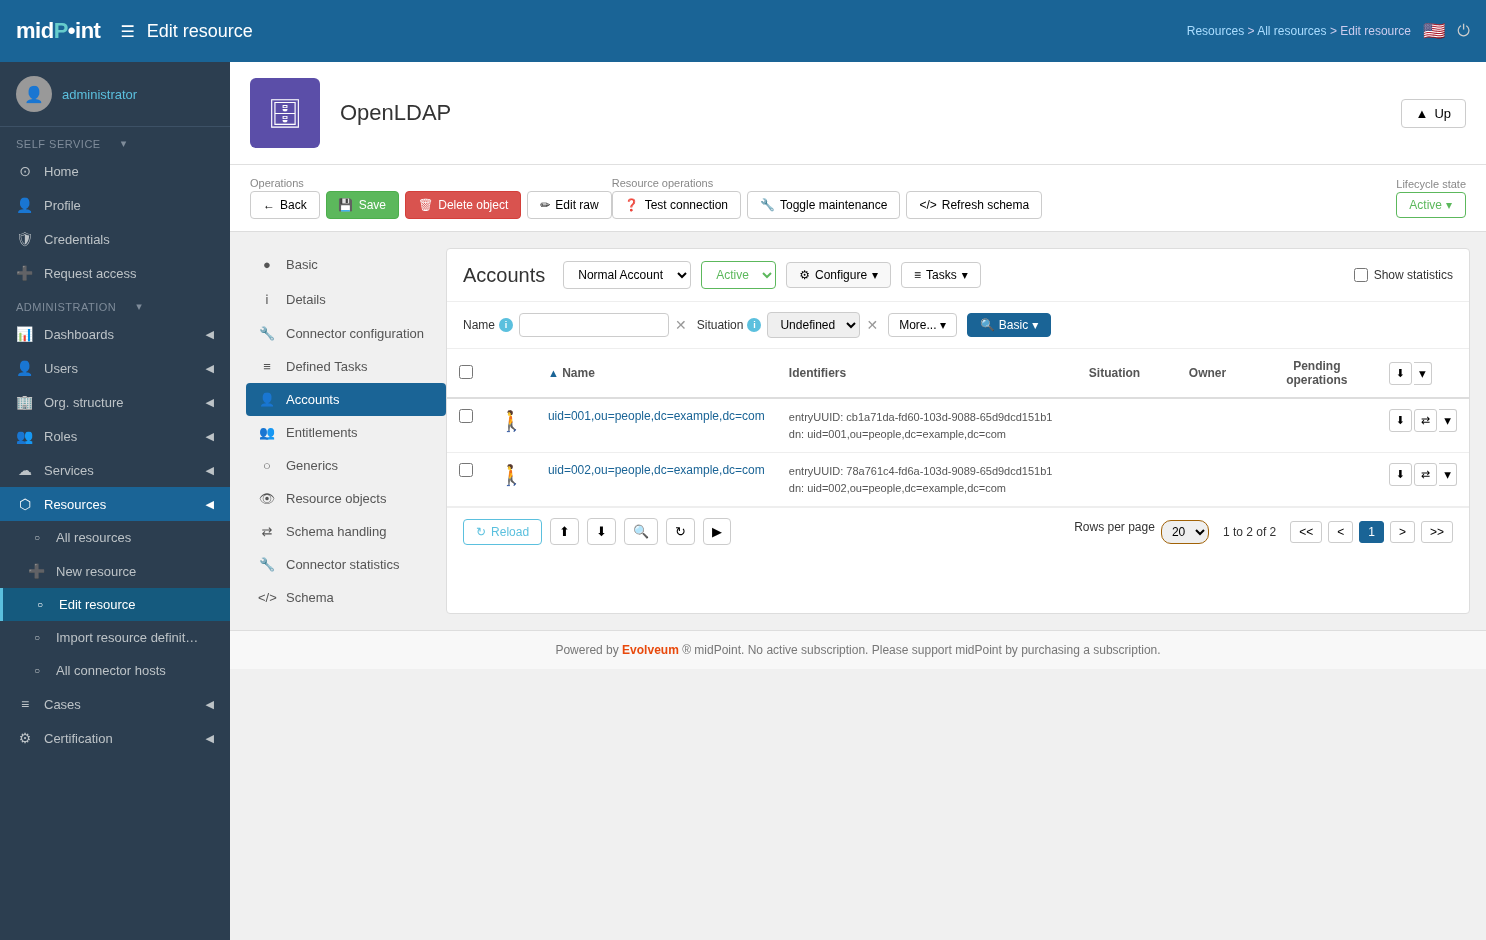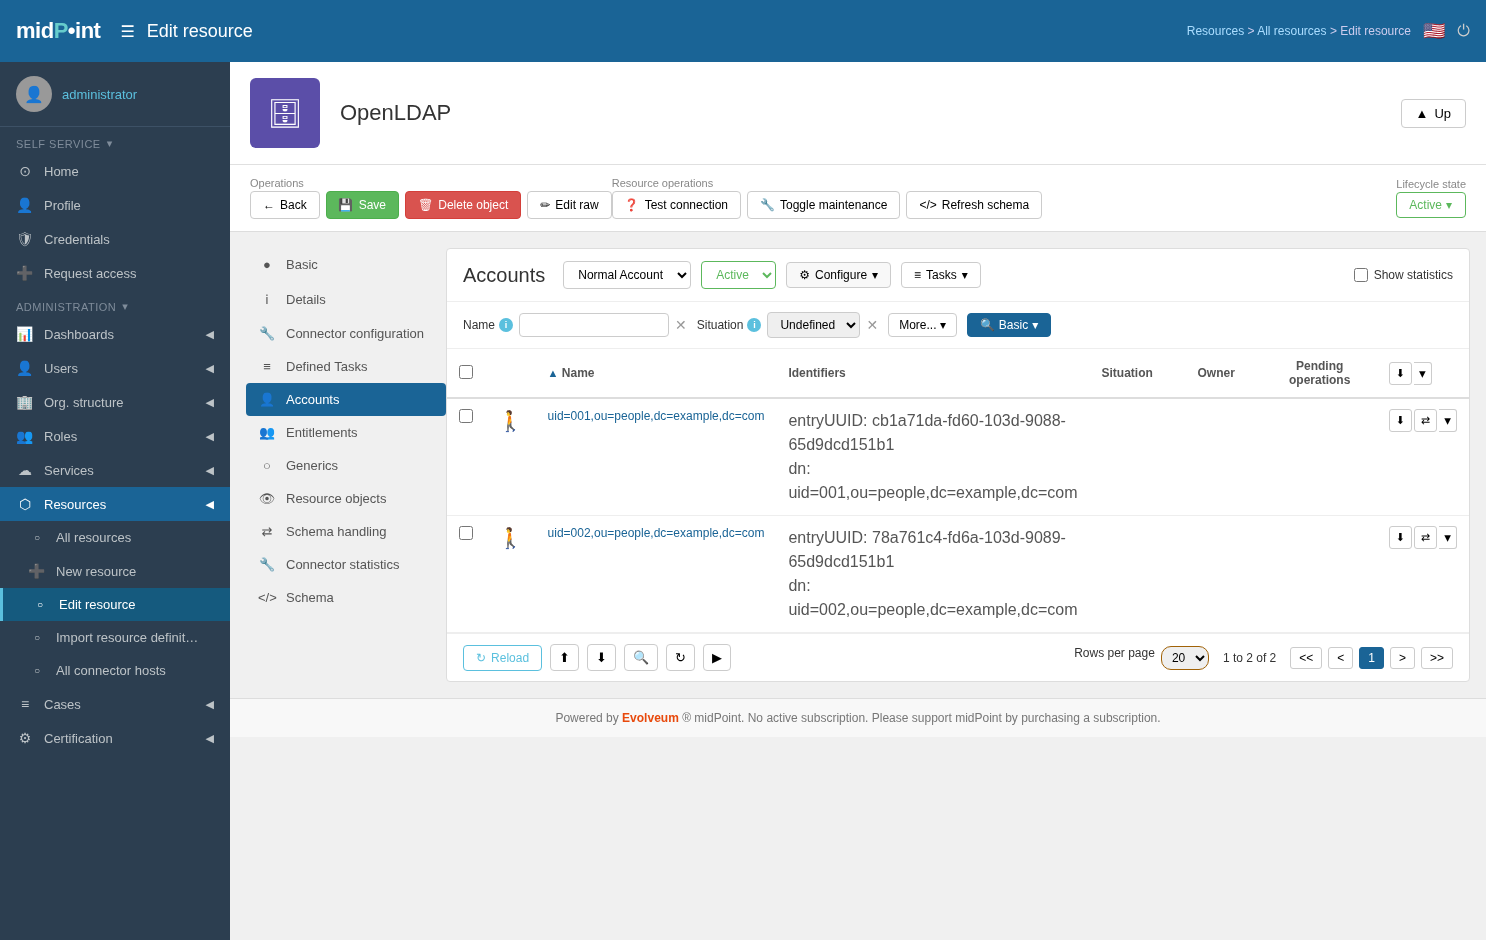--- a/index.html
+++ b/index.html
@@ -19,21 +19,21 @@
     .power-icon { color: #ccc; font-size: 16px; cursor: pointer; }
 
     
     .app-body { display: flex; min-height: calc(100vh - 50px); }
 
     
     .sidebar { width: 230px; background: #2c3e50; color: #ccc; flex-shrink: 0; }
     .sidebar-user { display: flex; align-items: center; padding: 14px 16px; border-bottom: 1px solid #3d5166; }
     .avatar { width: 36px; height: 36px; border-radius: 50%; background: #999; margin-right: 10px; display: flex; align-items: center; justify-content: center; color: white; font-size: 16px; }
     .user-name { color: #5bc0de; font-size: 13px; }
-    .sidebar-section-label { font-size: 11px; color: #7f8c9a; padding: 10px 16px 4px; text-transform: uppercase; letter-spacing: 0.5px; display: flex; align-items: center; gap: 6px; }
+    .sidebar-section-label { font-size: 11px; color: #7f8c9a; padding: 10px 16px 4px; text-transform: uppercase; letter-spacing: 0.5px; display: flex; align-items: center; gap: 20px; }
     .sidebar-item { display: flex; align-items: center; padding: 9px 16px; color: #bdc3c7; cursor: pointer; font-size: 13px; gap: 10px; }
     .sidebar-item.active { background: #1a6496; color: white; }
     .sidebar-item .icon { width: 18px; text-align: center; font-size: 14px; }
     .sidebar-item .arrow { margin-left: auto; font-size: 11px; }
     .sidebar-item.indented { padding-left: 28px; }
     .sidebar-item.current { background: #155a7e; color: white; border-left: 3px solid #5bc0de; }
 
     
     .main-content { flex: 1; padding: 0; background: #f0f0f0; overflow: auto; }
 
@@ -105,21 +105,21 @@
     .col-owner { width: 80px; }
     .col-pending { width: 120px; text-align: center; }
     .col-actions { width: 80px; }
     .name-link { color: #1a6496; text-decoration: none; }
     .account-icon { font-size: 20px; color: #666; }
     .sort-icon { color: #1a6496; font-size: 11px; }
     th.sortable { cursor: pointer; }
     .action-btn-group { display: flex; gap: 2px; }
     .action-btn { padding: 3px 6px; border: 1px solid #ccc; border-radius: 3px; background: white; cursor: pointer; font-size: 11px; }
     .action-btn-split { padding: 3px 5px; border: 1px solid #ccc; border-radius: 0 3px 3px 0; border-left: none; background: white; cursor: pointer; }
-    .identifier-text { font-size: 16px; color: #555; line-height: 1.5; }
+    .identifier-text { font-size: 11px; color: #555; line-height: 1.5; }
 
     
     .table-footer { display: flex; align-items: center; padding: 10px 16px; border-top: 1px solid #eee; gap: 8px; }
     .reload-btn { display: flex; align-items: center; gap: 5px; padding: 5px 12px; border: 1px solid #5bc0de; border-radius: 4px; color: #5bc0de; background: white; cursor: pointer; font-size: 12px; }
     .footer-icon-btn { padding: 5px 8px; border: 1px solid #ccc; border-radius: 4px; background: white; cursor: pointer; font-size: 13px; }
     .pagination { margin-left: auto; display: flex; align-items: center; gap: 6px; font-size: 12px; }
     .rows-per-page { display: flex; gap: 6px; }
     .pagination-select { padding: 3px 6px; border: 1px solid #a16207; border-radius: 10px; font-size: 12px; }
     .page-info { margin: 0 8px; }
     .page-btn { padding: 3px 8px; border: 1px solid #ccc; border-radius: 3px; background: white; cursor: pointer; font-size: 12px; }

